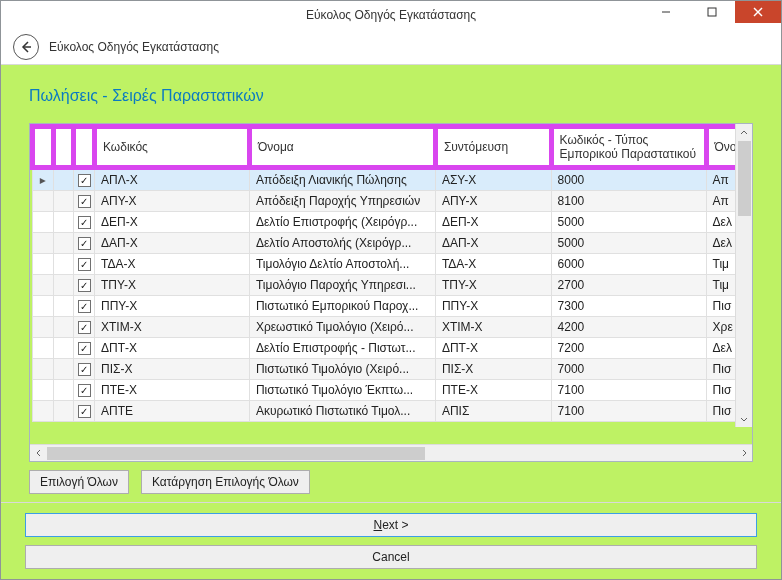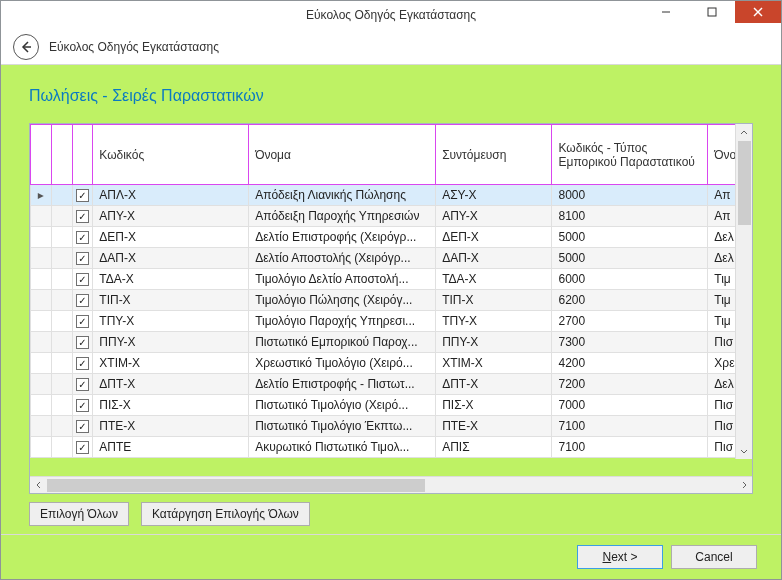--- a/index.html
+++ b/index.html
@@ -13,41 +13,41 @@
   .tb-btn svg { display:block; }
   .header { height:36px; border-bottom:1px solid #d9d9d9; display:flex; align-items:center; padding:0 12px; gap:10px; background:#fff; }
   .back-btn { width:26px; height:26px; border:1px solid #555; border-radius:50%; display:flex; align-items:center; justify-content:center; cursor:pointer; }
   .back-btn svg { display:block; }
   .header-title { color:#333; font-size:12px; }
   .content { flex:1 1 auto; padding:22px 28px 0 28px; display:flex; flex-direction:column; overflow:hidden; }
   .page-title { color:#0b7ac1; font-size:16px; margin-bottom:18px; }
   .grid-wrap { border:1px solid #a8b4c0; flex:1 1 auto; overflow:hidden; position:relative; display:flex; flex-direction:column; }
   .grid-scroll { overflow:hidden; flex:1 1 auto; position:relative; }
   table { border-collapse:collapse; width:100%; table-layout:fixed; }
-  thead th { background:#fff; border:1px solid #d946ef; font-weight:normal; color:#333; text-align:left; padding:4px 6px; font-size:12px; vertical-align:middle; height:60px; }
+  thead th { background:#fff; border:5px solid #d946ef; font-weight:normal; color:#333; text-align:left; padding:4px 6px; font-size:12px; vertical-align:middle; height:41px; }
   thead th.narrow { width:20px; padding:2px; }
   tbody td { border:1px solid #e0e0e0; padding:3px 6px; height:21px; white-space:nowrap; overflow:hidden; text-overflow:ellipsis; color:#222; font-size:12px; }
   tbody tr:nth-child(even) td { background:#f5f5f5; }
   tbody tr:nth-child(odd) td { background:#fff; }
   tbody tr.selected td { background:#d9ecfb !important; }
   tbody td.narrow { text-align:center; padding:0; width:20px; }
   .row-indicator { width:20px; text-align:center; color:#555; }
   .checkbox { width:13px; height:13px; border:1px solid #707070; background:#fff; display:inline-flex; align-items:center; justify-content:center; vertical-align:middle; }
   .checkbox.checked::after { content:"✓"; font-size:10px; color:#222; line-height:1; }
   .hsb { height:17px; background:#f0f0f0; border-top:1px solid #dcdcdc; display:flex; align-items:center; }
   .hsb-btn { width:17px; height:17px; display:flex; align-items:center; justify-content:center; color:#606060; }
   .hsb-track { flex:1; position:relative; height:17px; }
   .hsb-thumb { position:absolute; left:0; top:2px; height:13px; width:55%; background:#cdcdcd; }
   .vsb { position:absolute; right:0; top:0; bottom:17px; width:17px; background:#f0f0f0; border-left:1px solid #dcdcdc; display:flex; flex-direction:column; }
   .vsb-btn { height:17px; display:flex; align-items:center; justify-content:center; color:#606060; }
   .vsb-track { flex:1; position:relative; }
   .vsb-thumb { position:absolute; top:0; left:2px; width:13px; height:28%; background:#cdcdcd; }
   .below-grid { padding:8px 0; display:flex; gap:12px; }
   .btn { border:1px solid #adadad; background:#efefef; padding:4px 10px; font-size:12px; color:#222; cursor:pointer; }
-  .footer { border-top:1px solid #d9d9d9; padding:10px 24px; display:flex; justify-content:flex-end; gap:8px; }
+  .footer { border-top:1px solid #d9d9d9; padding:10px 24px; display:flex; justify-content:flex-end; gap:8px;flex-direction:column; }
   .footer .btn { min-width:86px; background:#efefef; }
   .footer .btn.primary { border:1px solid #3c9ee5; }
   .col-code { width:150px; }
   .col-name { width:180px; }
   .col-short { width:112px; }
   .col-doc { width:150px; }
   .col-name2 { width:42px; }
   .dotted-cell { border:1px dotted #888 !important; }
 </style>
 </head>
@@ -153,30 +153,20 @@
                 <td>ΤΔΑ-Χ</td>
                 <td>Τιμολόγιο Δελτίο Αποστολή...</td>
                 <td>ΤΔΑ-Χ</td>
                 <td>6000</td>
                 <td>Τιμ</td>
               </tr>
               <tr>
                 <td class="narrow row-indicator"></td>
                 <td class="narrow"></td>
                 <td class="narrow"><span class="checkbox checked"></span></td>
-                <td>ΤΙΠ-Χ</td>
-                <td>Τιμολόγιο Πώλησης (Χειρόγ...</td>
-                <td>ΤΙΠ-Χ</td>
-                <td>6200</td>
-                <td>Τιμ</td>
-              </tr>
-              <tr>
-                <td class="narrow row-indicator"></td>
-                <td class="narrow"></td>
-                <td class="narrow"><span class="checkbox checked"></span></td>
                 <td>ΤΠΥ-Χ</td>
                 <td>Τιμολόγιο Παροχής Υπηρεσι...</td>
                 <td>ΤΠΥ-Χ</td>
                 <td>2700</td>
                 <td>Τιμ</td>
               </tr>
               <tr>
                 <td class="narrow row-indicator"></td>
                 <td class="narrow"></td>
                 <td class="narrow"><span class="checkbox checked"></span></td>

